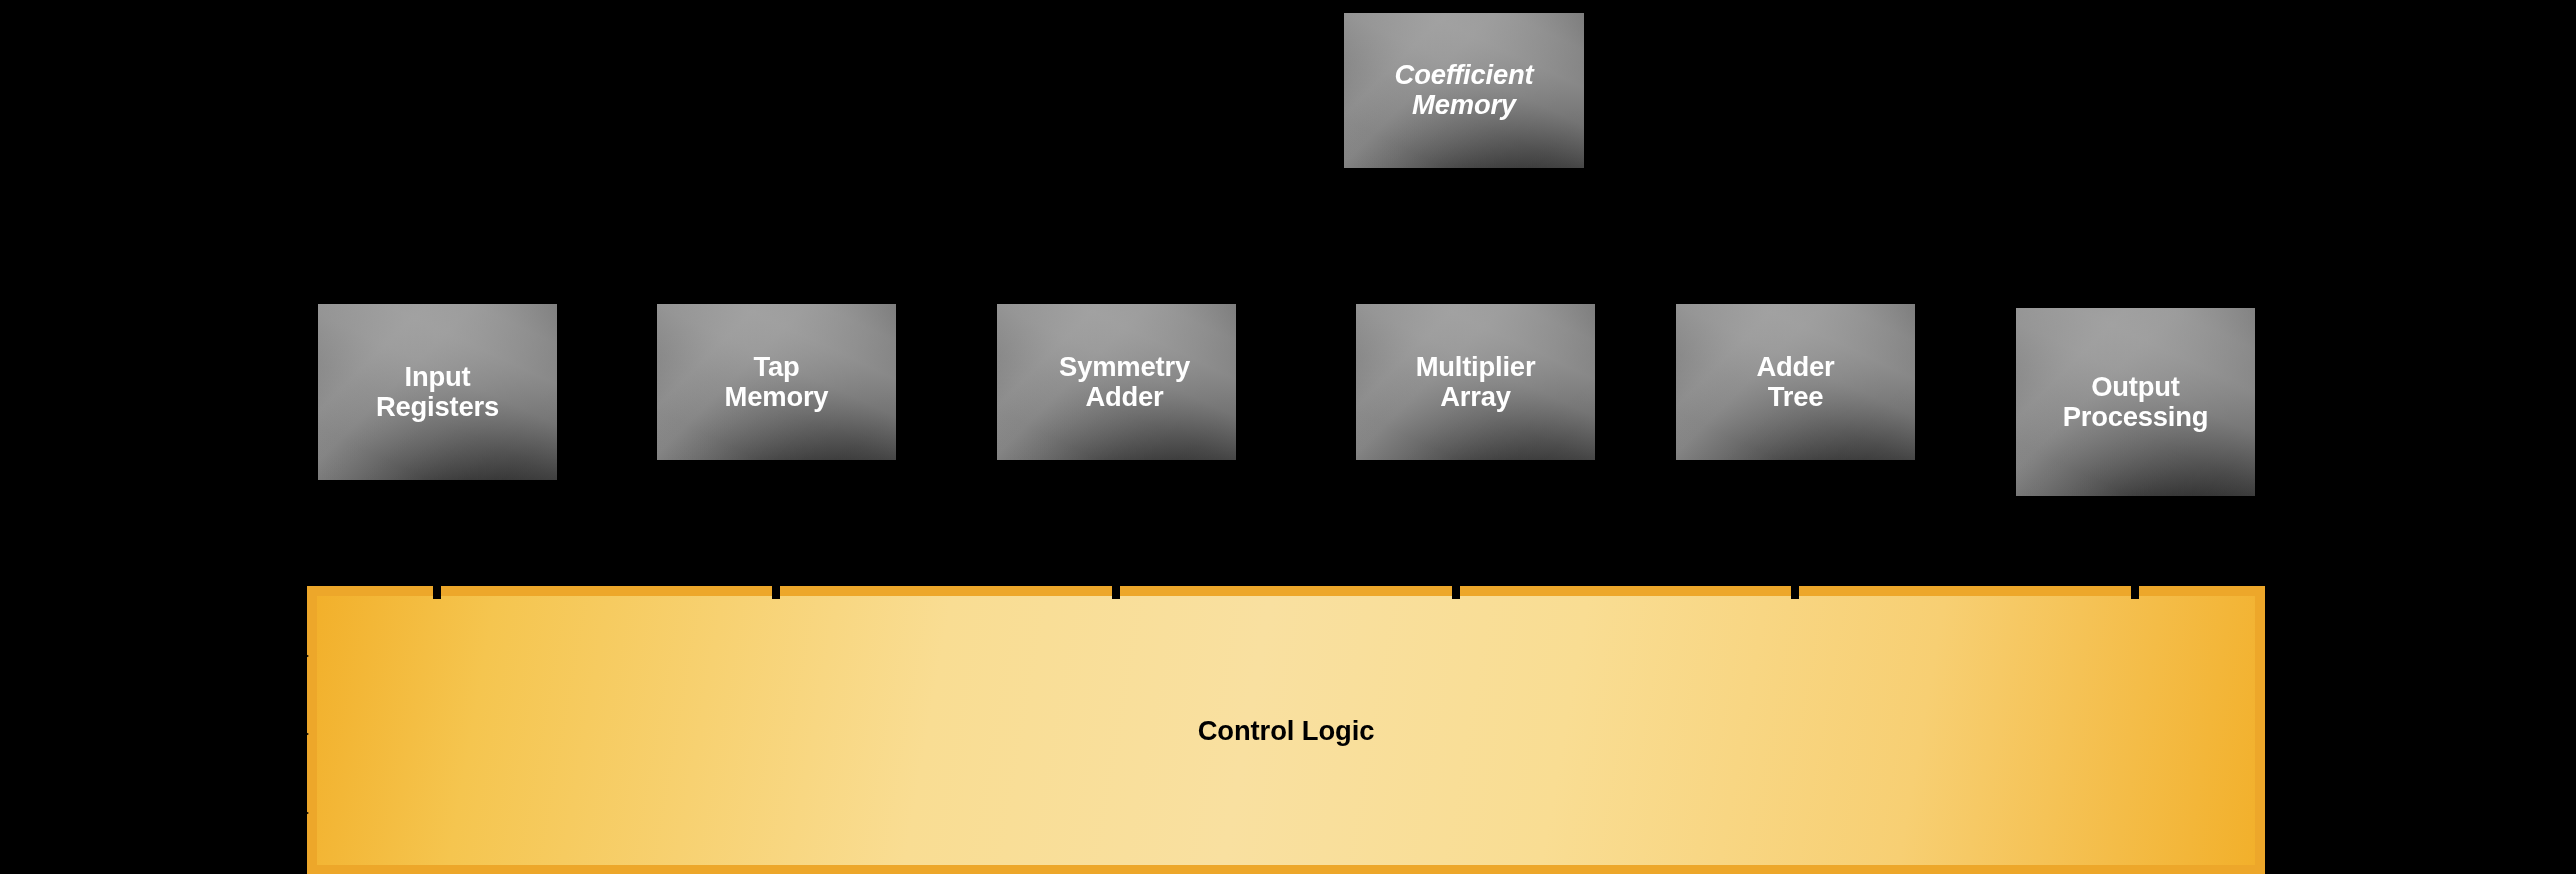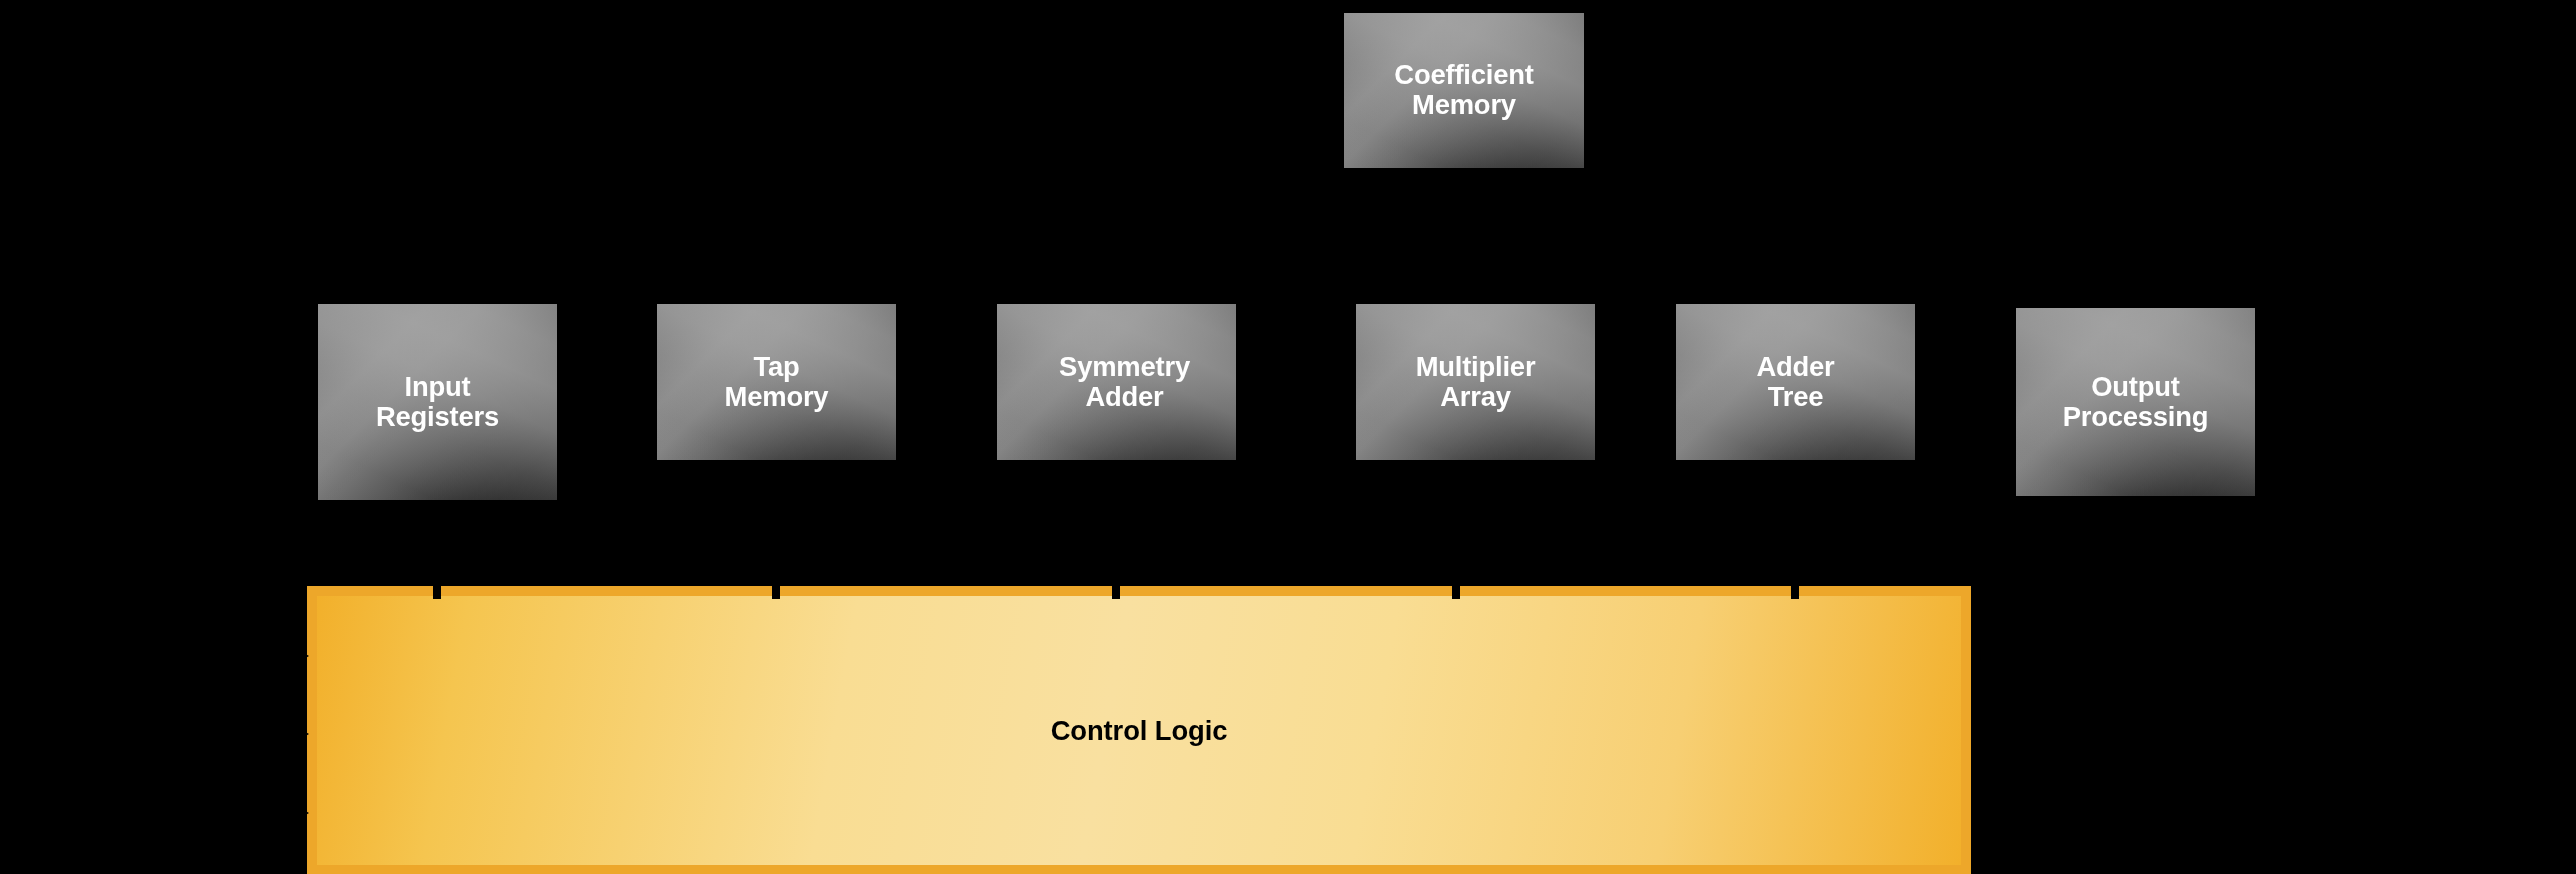--- a/index.html
+++ b/index.html
@@ -114,26 +114,26 @@
     border-top: 4.2px solid transparent;
     border-bottom: 4.2px solid transparent;
     border-left: 7.8px solid #000000;
   }
 </style>
 </head>
 <body>
 
 <div id="diagram">
 
-  <div class="module" id="coefficient-memory" style="left: 1344px; top: 12.5px; width: 240px; height: 155px;">
+  <div class="module" id="coefficient-memory" style="left: 1344px; top: 12.5px; width: 240px; height: 155px; font-style: italic;">
     <span class="label">Coefficient
 Memory</span>
   </div>
 
-  <div class="module" id="block-0" style="left: 318px; top: 304px; width: 239px; height: 196px; justify-content: center;">
+  <div class="module" id="block-0" style="left: 318px; top: 304px; width: 239px; height: 176px; justify-content: center;">
     <span class="label">Input
 Registers</span>
   </div>
   <div class="module" id="block-1" style="left: 657px; top: 304px; width: 239px; height: 156px; align-items: center;">
     <span class="label">Tap
 Memory</span>
   </div>
   <div class="module" id="block-2" style="left: 997px; top: 304px; width: 239px; height: 156px; padding-left: 16px;">
     <span class="label">Symmetry
 Adder</span>
@@ -144,21 +144,21 @@
   </div>
   <div class="module" id="block-4" style="left: 1676px; top: 304px; width: 239px; height: 156px;">
     <span class="label">Adder
 Tree</span>
   </div>
   <div class="module" id="block-5" style="left: 2016px; top: 308px; width: 239px; height: 188px; text-align: center;">
     <span class="label">Output
 Processing</span>
   </div>
 
-  <div id="control-logic" style="left: 307px; top: 586px; width: 1664px; height: 289px; border-width: 10.7px; border-color: rgb(237, 167, 42); background: linear-gradient(100deg, rgb(242, 176, 43) 0%, rgb(245, 197, 79) 9%, rgb(249, 221, 147) 32%, rgb(249, 224, 160) 48%, rgb(249, 221, 147) 64%, rgb(247, 207, 115) 82%, rgb(242, 176, 43) 100%);">
+  <div id="control-logic" style="left: 307px; top: 586px; width: 1958px; height: 289px; border-width: 10.7px; border-color: rgb(237, 167, 42); background: linear-gradient(100deg, rgb(242, 176, 43) 0%, rgb(245, 197, 79) 9%, rgb(249, 221, 147) 32%, rgb(249, 224, 160) 48%, rgb(249, 221, 147) 64%, rgb(247, 207, 115) 82%, rgb(242, 176, 43) 100%);">
     <span class="bar-label">Control Logic</span>
   </div>
 
   <div id="connector-layer">
       <div class="stub-top" style="left: 433px; top: 586px; height: 13px; background: rgb(0, 0, 0);"></div>
       <div class="stub-top" style="left: 772px; top: 586px; height: 13px; background: rgb(0, 0, 0);"></div>
       <div class="stub-top" style="left: 1112px; top: 586px; height: 13px; background: rgb(0, 0, 0);"></div>
       <div class="stub-top" style="left: 1452px; top: 586px; height: 13px; background: rgb(0, 0, 0);"></div>
       <div class="stub-top" style="left: 1791px; top: 586px; height: 13px; background: rgb(0, 0, 0);"></div>
       <div class="stub-top" style="left: 2131px; top: 586px; height: 13px; background: rgb(0, 0, 0);"></div>

